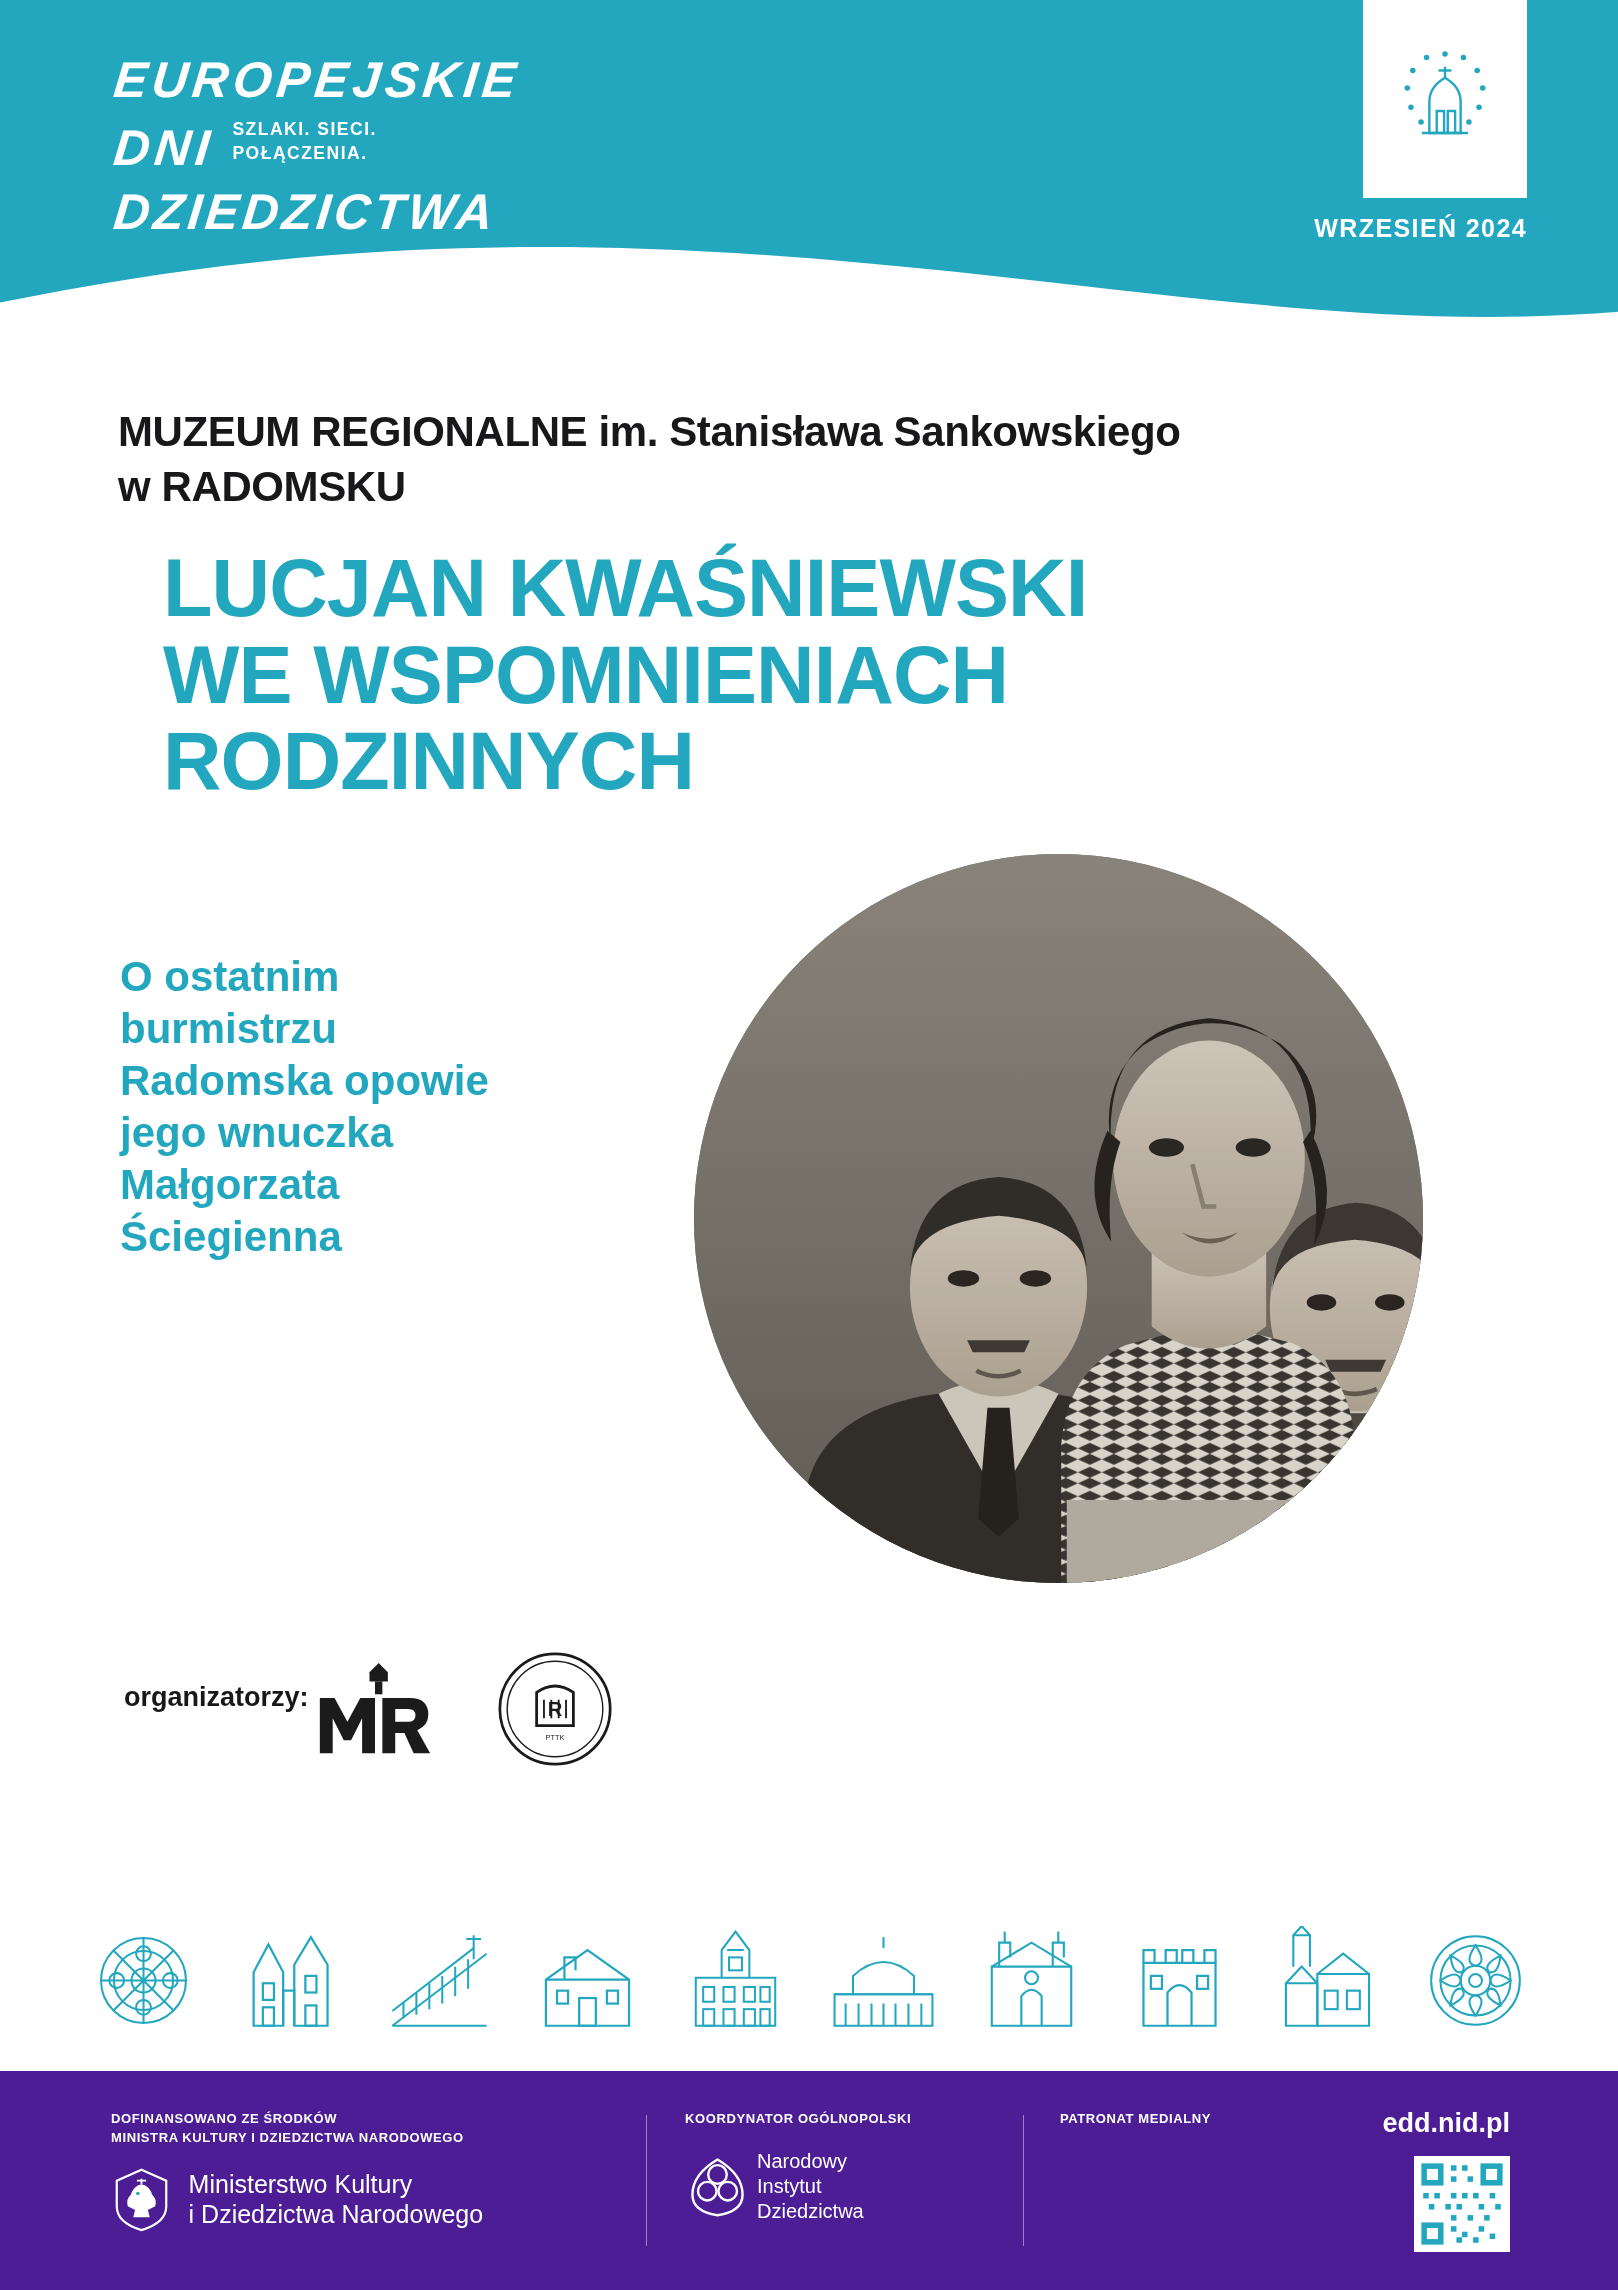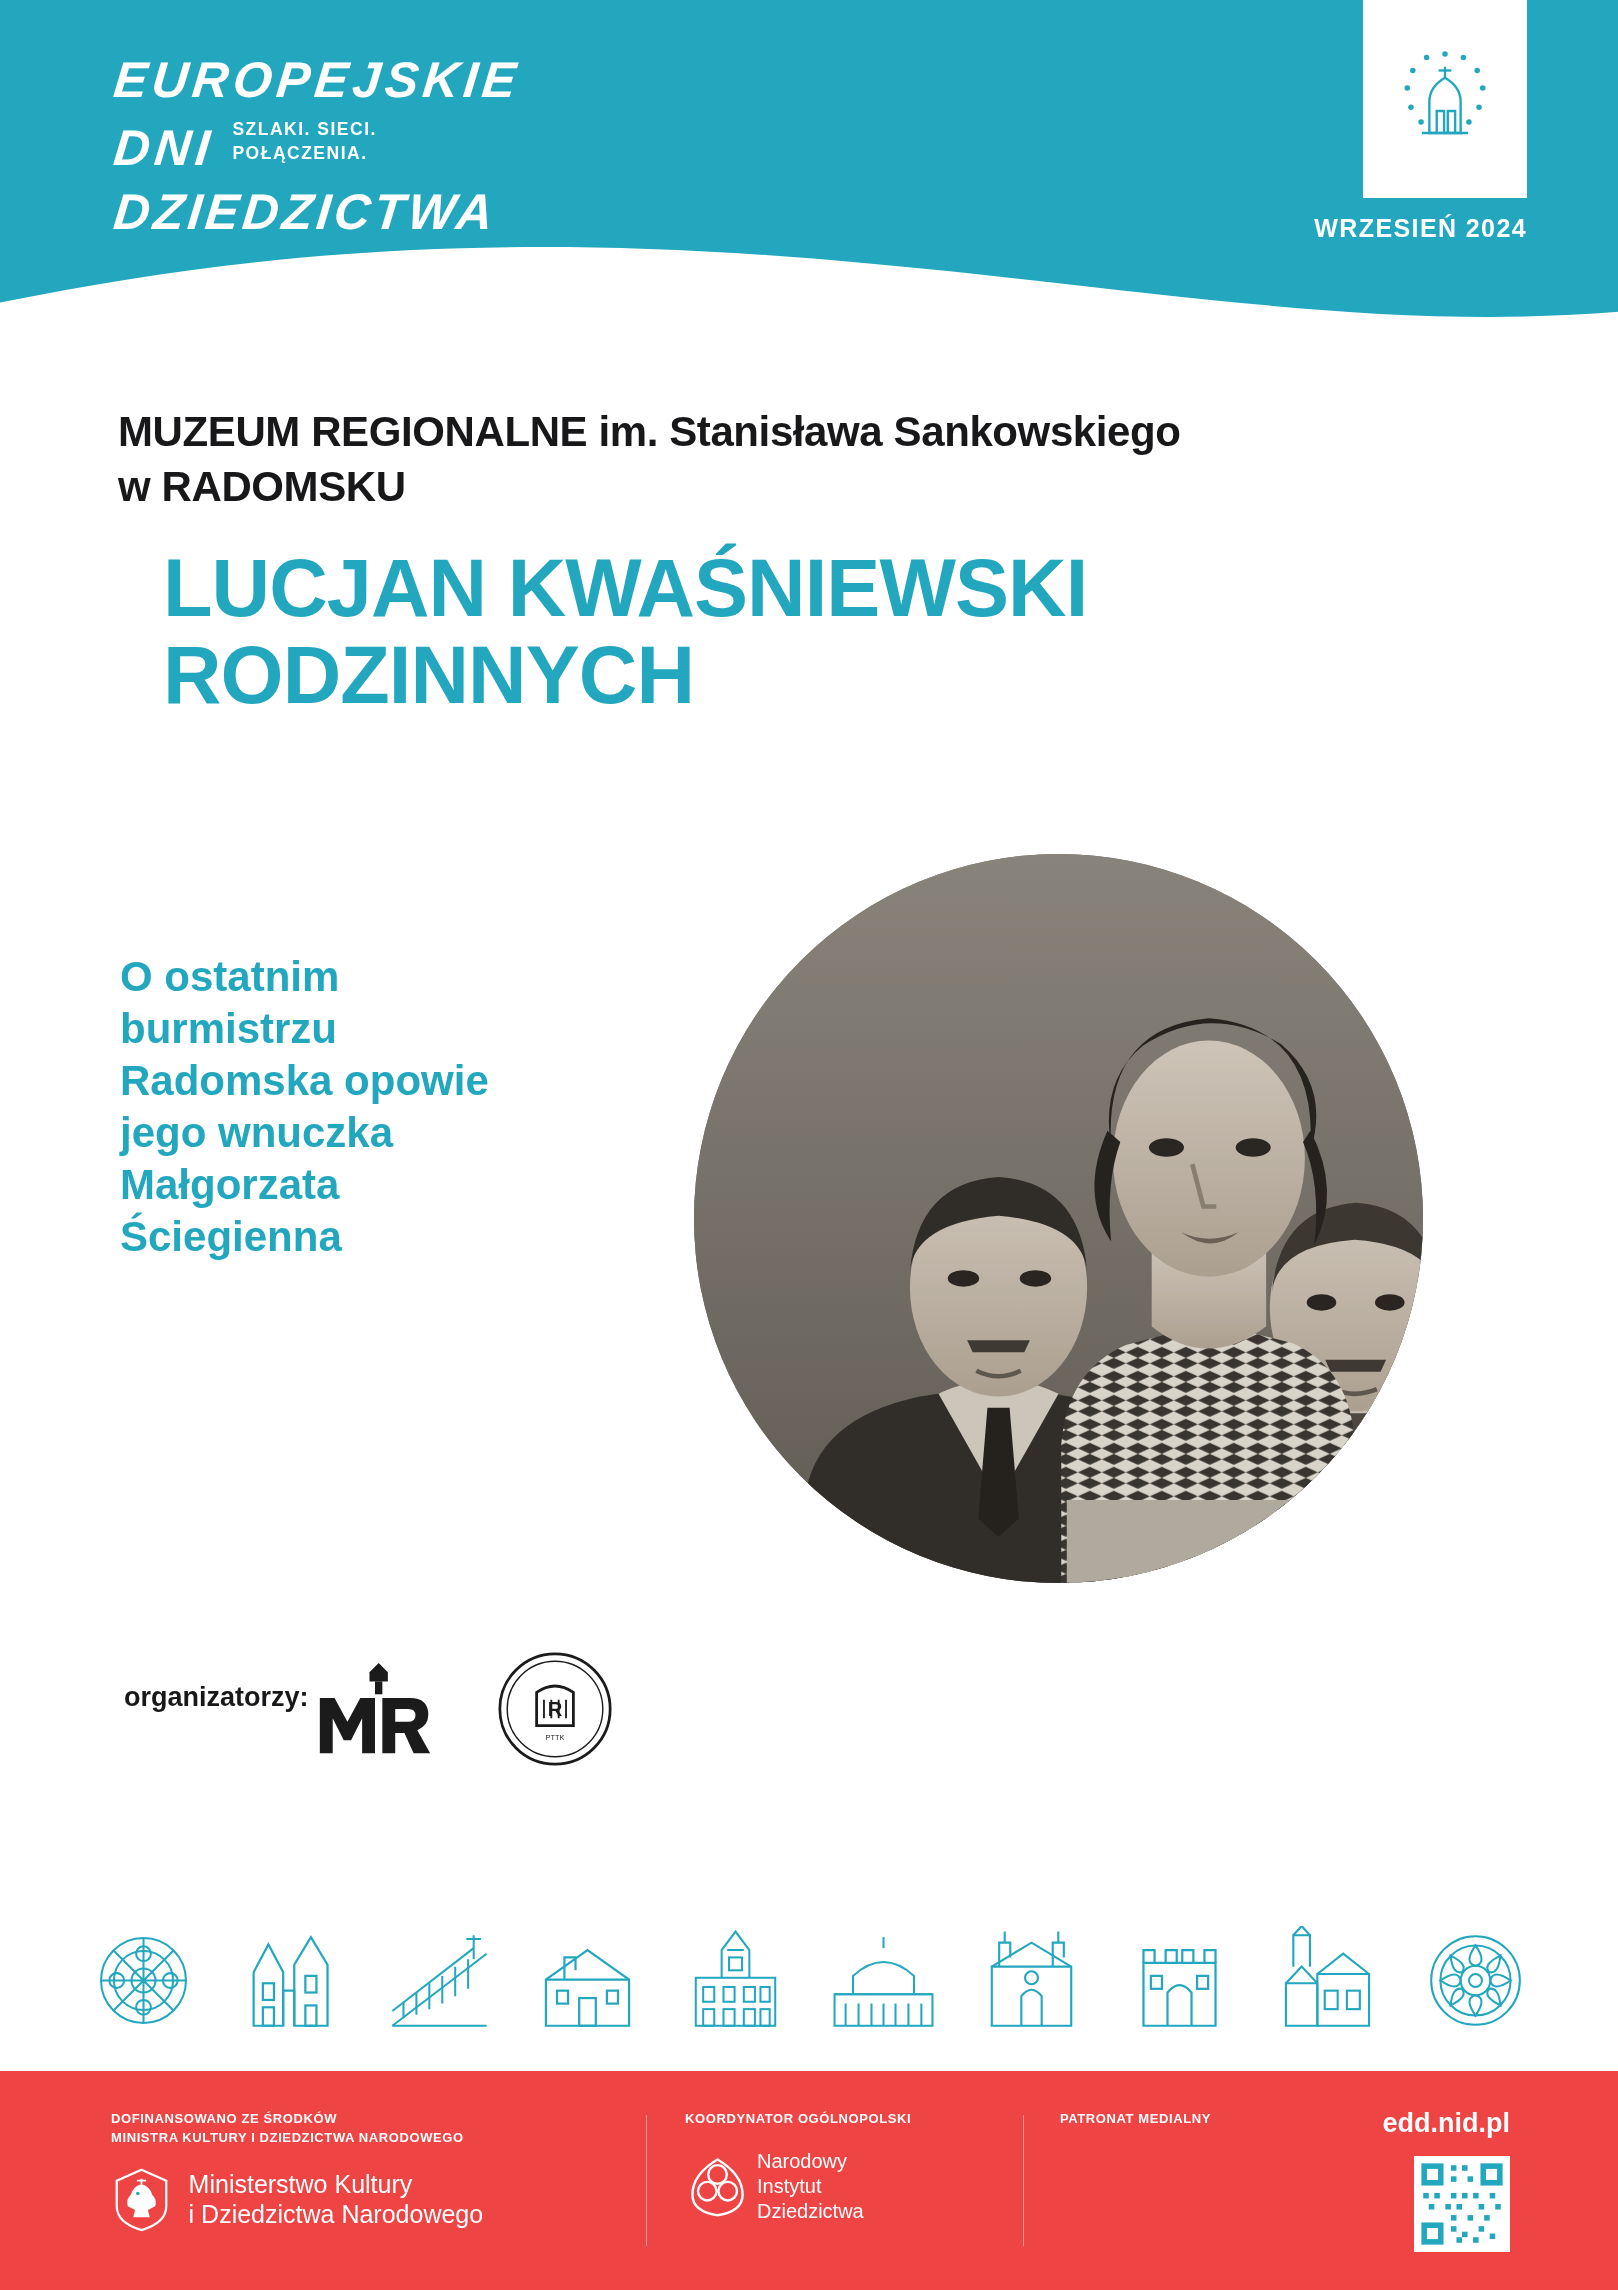--- a/index.html
+++ b/index.html
@@ -197,21 +197,21 @@
   }
   .icon-strip svg { display: block; }
 
   
   .footer {
     position: absolute;
     left: 0;
     bottom: 0;
     width: 1619px;
     height: 220px;
-    background: #ef4444;
+    background: #4c1d95;
     color: #ffffff;
   }
   .f-block { position: absolute; }
   .f-cap {
     font-size: 13px;
     font-weight: 700;
     letter-spacing: 0.6px;
     line-height: 1.45;
     text-transform: uppercase;
   }
@@ -294,20 +294,21 @@
     <div class="header-date">WRZESIEŃ 2024</div>
   </div>
 
   <div class="museum">
     <div>MUZEUM REGIONALNE im. Stanisława Sankowskiego</div>
     <div>w RADOMSKU</div>
   </div>
 
   <div class="title">
     <div>LUCJAN KWAŚNIEWSKI</div>
+    <div>WE WSPOMNIENIACH</div>
     <div>RODZINNYCH</div>
   </div>
 
   <div class="lead">O ostatnim burmistrzu Radomska opowie jego wnuczka Małgorzata Ściegienna</div>
 
 
   <div class="photo">
     <svg width="729" height="729" viewBox="0 0 790 790">
       <defs>
         <linearGradient id="bg" x1="0" y1="0" x2="0" y2="1">

